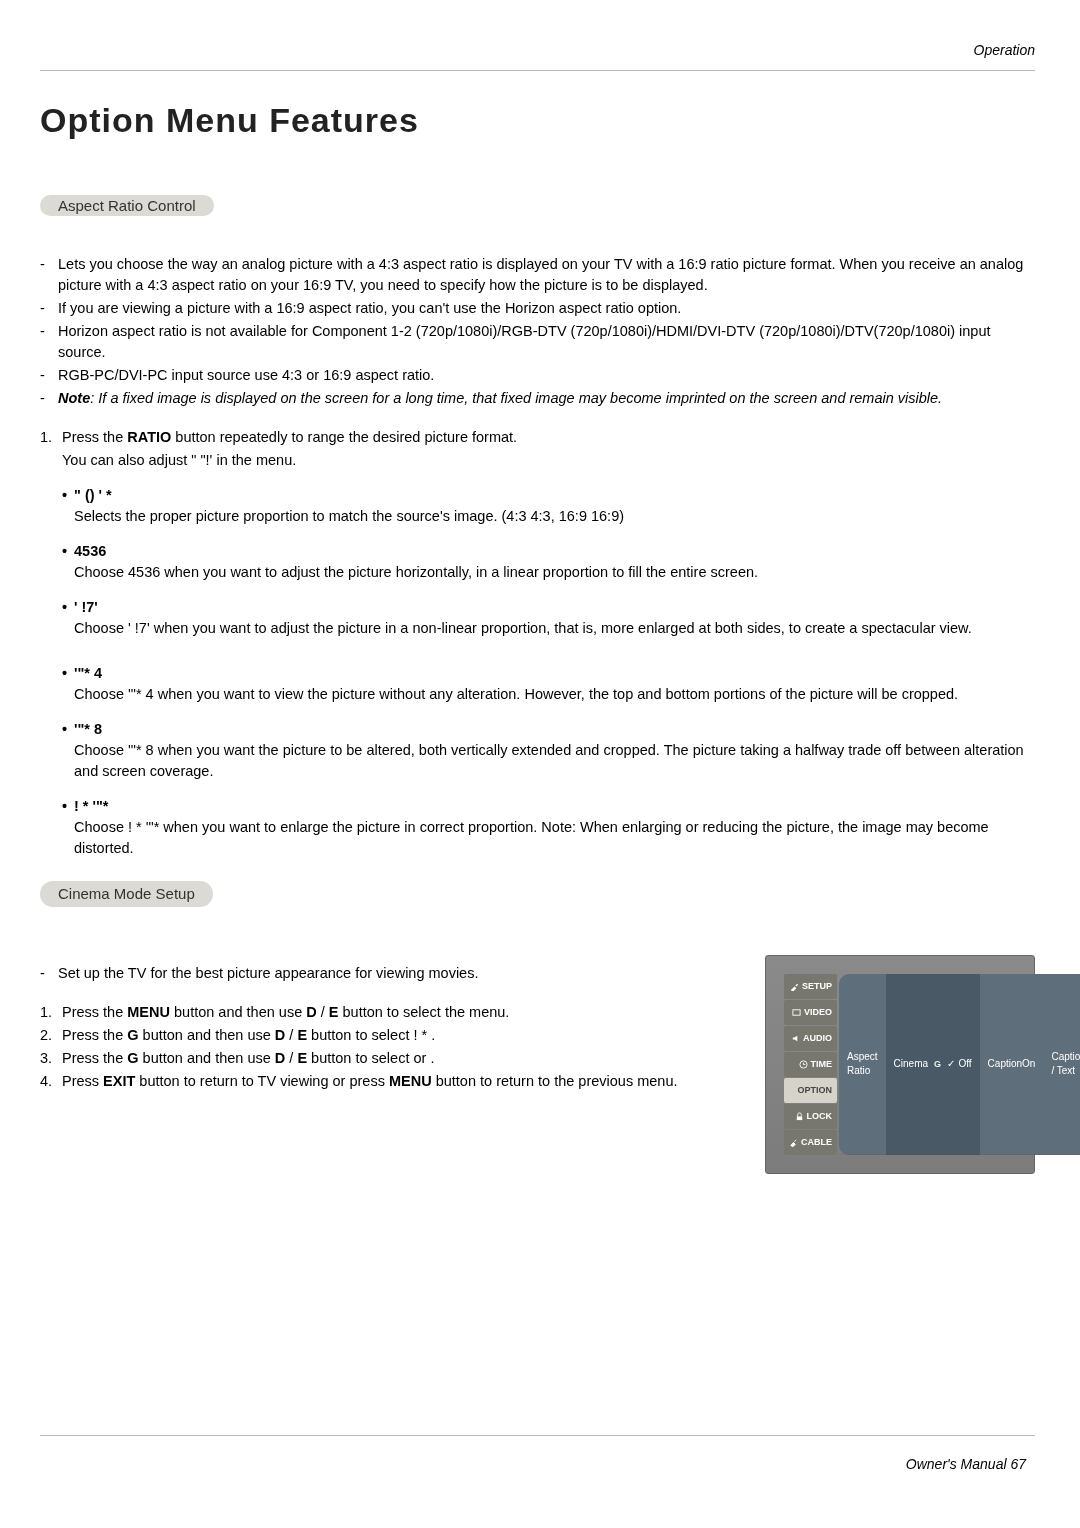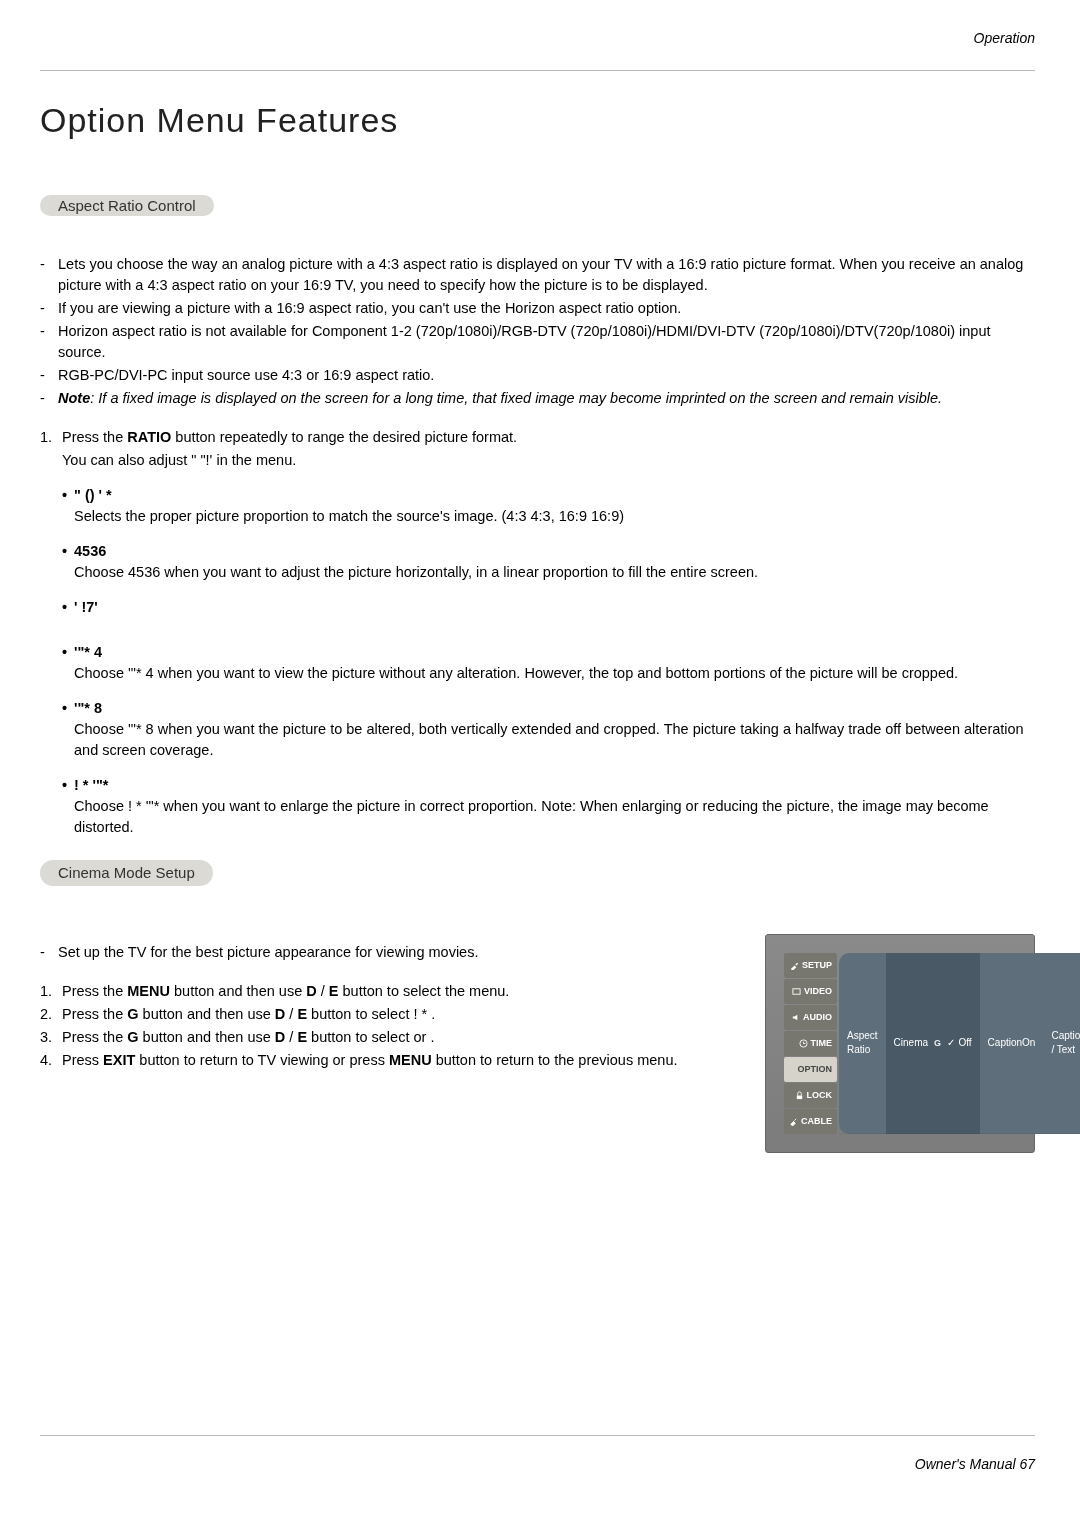--- a/index.html
+++ b/index.html
@@ -7,33 +7,33 @@
     background: #fff;
     font-family: Arial, Helvetica, sans-serif;
     color: #000;
     width: 1080px;
     height: 1528px;
     position: relative;
     padding: 40px 45px 0 40px;
   }
   .top-right {
     position: absolute;
-    top: 30px;
+    top: 42px;
     right: 45px;
     font-style: italic;
     font-size: 14px;
   }
   .divider {
     margin-top: 30px;
     border-top: 1px solid #bbb;
     margin-bottom: 30px;
   }
   .title {
     font-size: 34px;
-    font-weight: normal;
+    font-weight: bold;
     color: #222;
     letter-spacing: 1px;
     margin-bottom: 55px;
   }
   .pill {
     display: inline-block;
     background: #dcdad5;
     color: #333;
     padding: 2px 18px;
     border-radius: 14px;
@@ -114,21 +114,21 @@
   .menu-footer {
     margin-top: auto;
     padding: 5px 8px;
     font-size: 9px;
     color: #eee;
   }
   .menu-footer .mlab { font-weight: bold; margin-right: 6px;}
   .footer {
     position: absolute;
     bottom: 56px;
-    right: 45px;
+    right: 54px;
     font-style: italic;
     font-size: 14px;
   }
   .bot-div {
     position: absolute;
     bottom: 92px;
     left: 40px;
     right: 45px;
     border-top: 1px solid #bbb;
   }
@@ -189,20 +189,21 @@
     <div class="item">
       <div><span class="dot">•</span><span class="bold">" ()  '  *</span></div>
       <div class="desc">Selects the proper picture proportion to match the source's image.  (4:3      4:3, 16:9      16:9)</div>
     </div>
     <div class="item">
       <div><span class="dot">•</span><span class="bold">4536</span></div>
       <div class="desc">Choose 4536 when you want to adjust the picture horizontally, in a linear proportion to fill the entire screen.</div>
     </div>
     <div class="item">
       <div><span class="dot">•</span><span class="bold">' !7'</span></div>
+      <div class="desc">Choose  ' !7'        when you want to adjust the picture in a non-linear proportion, that is, more enlarged at both sides, to create a spectacular view.</div>
     </div>
     <div class="item" style="margin-top:24px;">
       <div><span class="dot">•</span><span class="bold">'"* 4</span></div>
       <div class="desc">Choose  '"* 4        when you want to view the picture without any alteration. However, the top and bottom portions of the picture will be cropped.</div>
     </div>
     <div class="item">
       <div><span class="dot">•</span><span class="bold">'"* 8</span></div>
       <div class="desc">Choose  '"* 8        when you want the picture to be altered, both vertically extended and cropped. The picture taking a halfway trade off between alteration and screen coverage.</div>
     </div>
     <div class="item">

